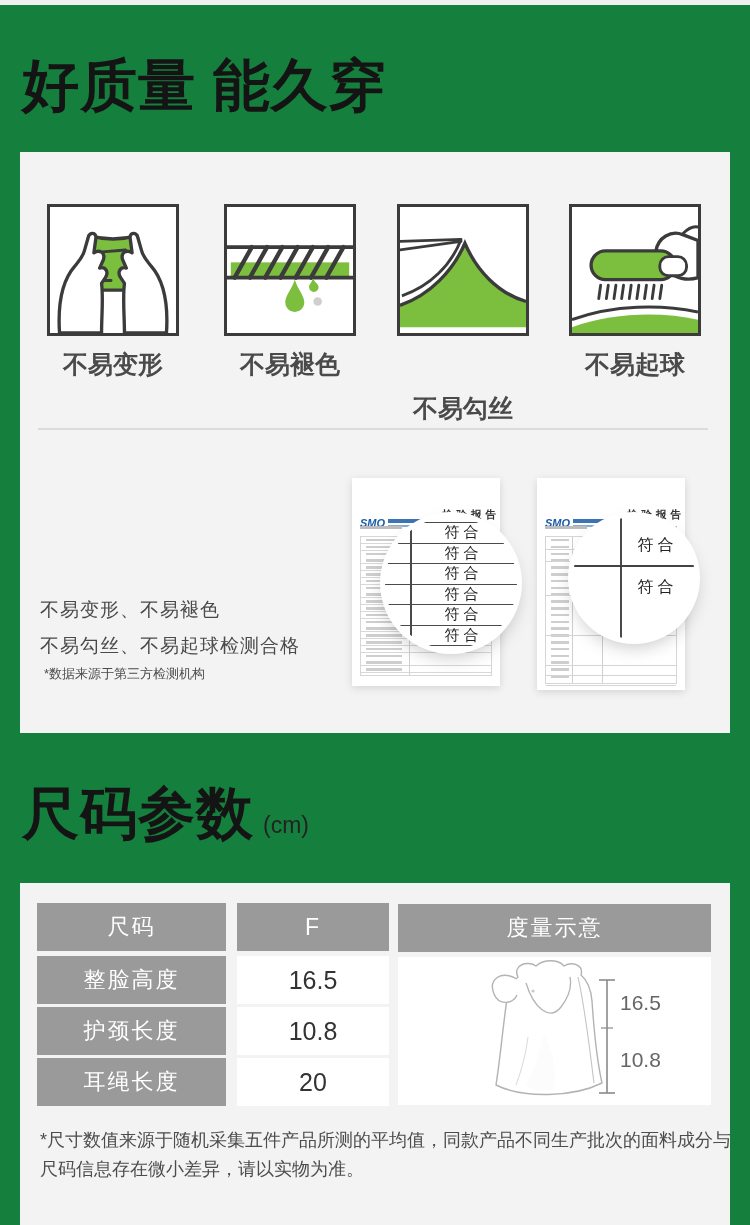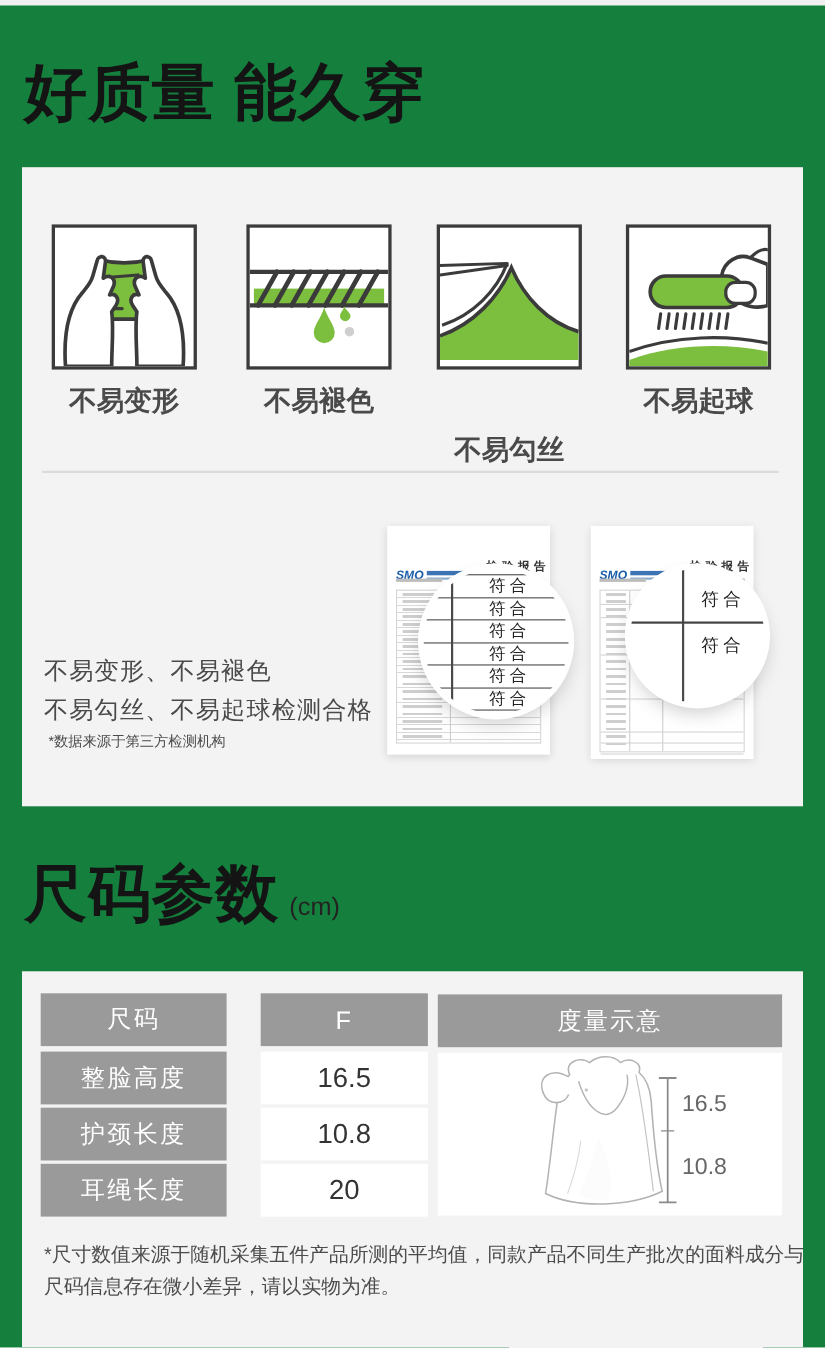--- a/index.html
+++ b/index.html
@@ -11,21 +11,21 @@
   .h1 .unit{font-size:23px;font-weight:400;color:#222;margin-left:9px;letter-spacing:0;}
   .sec{left:20px;width:710px;background:#f3f3f3;}
   .sec1{top:152px;height:581px;}
   .sec2{top:883px;height:342px;}
   
   .fbox{width:132px;height:132px;background:#fff;border:3px solid #3b3b3b;box-sizing:border-box;top:52px;}
   .fbox svg{position:absolute;left:0;top:0;width:126px;height:126px;}
   .flabel{top:196px;width:176px;text-align:center;font-size:25px;font-weight:700;color:#4a4a4a;}
   .divider{left:18px;top:276px;width:670px;height:2px;background:#dbdbdb;}
   .h2{left:20px;top:312px;font-size:31px;font-weight:700;color:#474747;letter-spacing:2px;}
-  .cert-desc{left:20px;top:440px;font-size:22px;color:#4a4a4a;line-height:36px;letter-spacing:1px;}
+  .cert-desc{left:20px;top:440px;font-size:19px;color:#4a4a4a;line-height:36px;letter-spacing:1px;}
   .cert-note{left:24px;top:513px;font-size:13px;color:#4c4c4c;}
   
   .cert-card{width:148px;background:#fff;box-shadow:0 2px 8px rgba(0,0,0,0.13);}
   .cert1{left:332px;top:326px;height:208px;}
   .cert2{left:517px;top:326px;height:212px;}
   .cert-logo-row{position:absolute;left:8px;top:10px;display:flex;align-items:center;gap:3px;margin-top:29px;}
   .cert-logo{font-size:11px;font-weight:800;font-style:italic;color:#1a5ca8;}
   .cert-org{display:flex;flex-direction:column;gap:2px;}
   .cert-org .b1{width:78px;height:4px;background:#1a5ca8;opacity:.85;}
   .cert-org .b2{width:58px;height:2.5px;background:#1a5ca8;opacity:.5;}
@@ -46,21 +46,21 @@
   .mag2{left:553px;top:365px;width:122px;height:122px;}
   .mag-vline{position:absolute;top:0;bottom:0;width:1.6px;background:#4a4a4a;}
   .mag-hline{position:absolute;left:0;right:0;height:1.7px;background:#434343;}
   .mrow{height:19.5px;border-top:1.6px solid #4a4a4a;display:flex;align-items:center;justify-content:center;padding-left:25px;font-family:"Liberation Serif","DejaVu Serif",serif;font-size:15px;color:#222;letter-spacing:4px;}
   .mrows{position:absolute;left:0;right:0;top:5px;}
   .mcell{position:absolute;left:47px;right:0;display:flex;align-items:center;justify-content:center;font-family:"Liberation Serif","DejaVu Serif",serif;font-size:16px;color:#222;letter-spacing:4px;}
   
   .cell{position:absolute;display:flex;align-items:center;justify-content:center;box-sizing:border-box;}
   .cell.gray{background:#9a9a9a;color:#fff;font-size:22px;letter-spacing:2px;}
   .cell.white{background:#fff;color:#333;font-size:25px;}
-  .col1{left:17px;width:169px;}
+  .col1{left:17px;width:189px;}
   .col2{left:217px;width:152px;}
   .r0{top:20px;height:48px;} .r1{top:73px;height:48px;} .r2{top:124px;height:48px;} .r3{top:175px;height:48px;}
   .dpanel-h{left:378px;top:21px;width:313px;height:48px;font-size:23px;letter-spacing:3px;}
   .dpanel{left:378px;top:74px;width:313px;height:148px;background:#fff;}
   .size-note{left:20px;top:243px;width:692px;font-size:18px;line-height:29px;color:#4c4c4c;}
   svg text{font-family:"Liberation Sans","DejaVu Sans",sans-serif;}
 </style>
 </head>
 <body>
 

